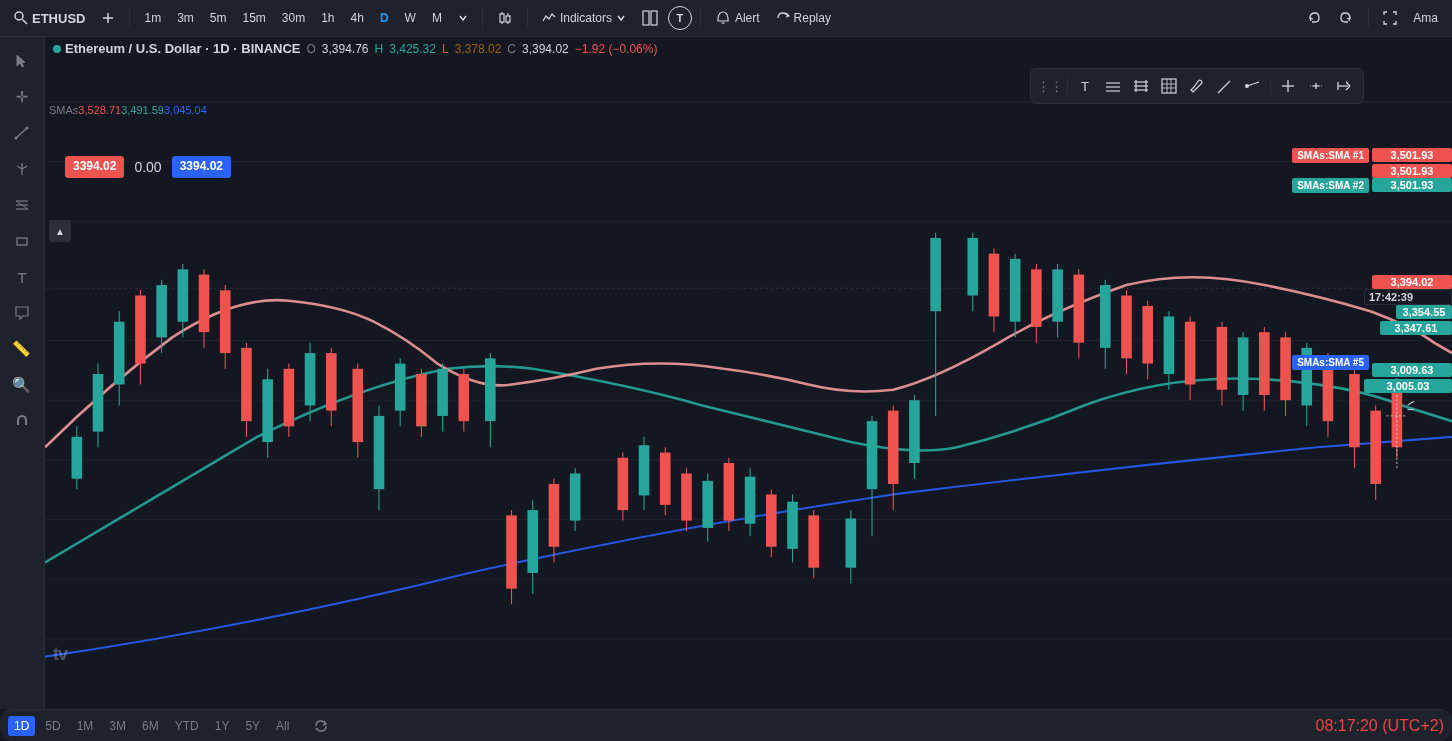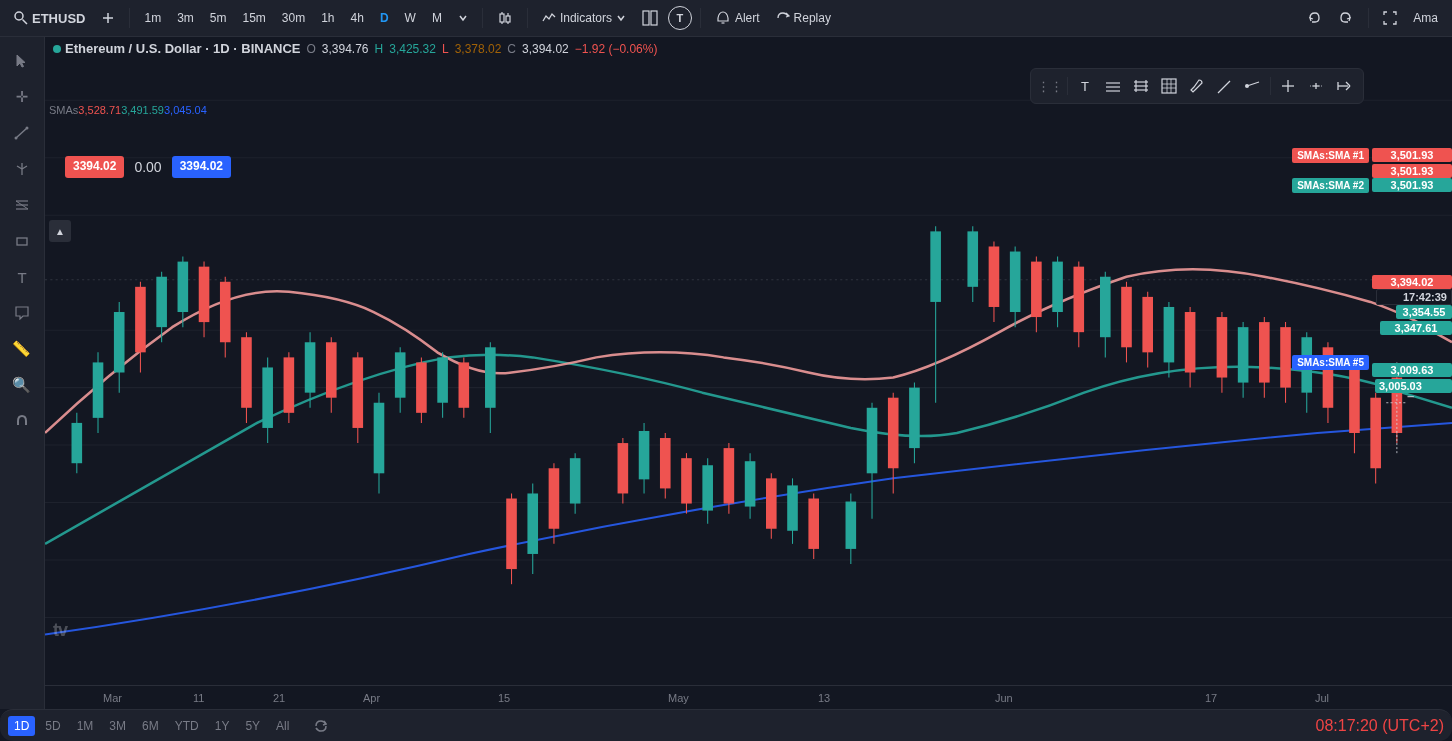--- a/index.html
+++ b/index.html
@@ -836,45 +836,33 @@
         </svg>
 
         <div style="position:absolute;right:83px;top:88px;background:#ef5350;color:#fff;font-size:10px;padding:2px 5px;border-radius:2px;font-weight:600;">SMAs:SMA #1</div>
         <div class="price-tag price-tag-red" style="right:0;top:88px;width:80px;text-align:center;">3,501.93</div>
         <div class="price-tag price-tag-red" style="right:0;top:104px;width:80px;text-align:center;">3,501.93</div>
 
         <div style="position:absolute;right:83px;top:118px;background:#26a69a;color:#fff;font-size:10px;padding:2px 5px;border-radius:2px;font-weight:600;">SMAs:SMA #2</div>
         <div class="price-tag price-tag-green" style="right:0;top:118px;width:80px;text-align:center;">3,501.93</div>
 
         <div class="price-tag price-tag-red" style="right:0;top:215px;width:80px;text-align:center;">3,394.02</div>
-        <div class="price-tag price-tag-dark" style="right:0;top:229px;width:76px;text-align:right;">17:42:39</div>
+        <div class="price-tag price-tag-dark" style="right:0;top:229px;width:88px;text-align:left;">17:42:39</div>
 
         <div class="price-tag price-tag-green" style="right:0;top:245px;width:56px;text-align:center;">3,354.55</div>
         <div class="price-tag price-tag-green" style="right:0;top:261px;width:72px;text-align:center;">3,347.61</div>
 
         <div style="position:absolute;right:83px;top:295px;background:#2962ff;color:#fff;font-size:10px;padding:2px 5px;border-radius:2px;font-weight:600;">SMAs:SMA #5</div>
         <div class="price-tag price-tag-green" style="right:0;top:303px;width:80px;text-align:center;">3,009.63</div>
-        <div class="price-tag price-tag-green" style="right:0;top:319px;width:77px;text-align:left;">3,005.03</div>
+        <div class="price-tag price-tag-green" style="right:0;top:319px;width:88px;text-align:center;">3,005.03</div>
 
       </div>
 
     </div>
 
-    <div id="time-axis">
-      <span style="position:absolute;left:58px;">Mar</span>
-      <span style="position:absolute;left:148px;">11</span>
-      <span style="position:absolute;left:228px;">21</span>
-      <span style="position:absolute;left:318px;">Apr</span>
-      <span style="position:absolute;left:453px;">15</span>
-      <span style="position:absolute;left:623px;">May</span>
-      <span style="position:absolute;left:773px;">13</span>
-      <span style="position:absolute;left:950px;">Jun</span>
-      <span style="position:absolute;left:1160px;">17</span>
-      <span style="position:absolute;left:1270px;">Jul</span>
-    </div>
   </div>
 </div>
 
 <div id="bottom-bar">
   <div class="bb-tf active">1D</div>
   <div class="bb-tf">5D</div>
   <div class="bb-tf">1M</div>
   <div class="bb-tf">3M</div>
   <div class="bb-tf">6M</div>
   <div class="bb-tf">YTD</div>

